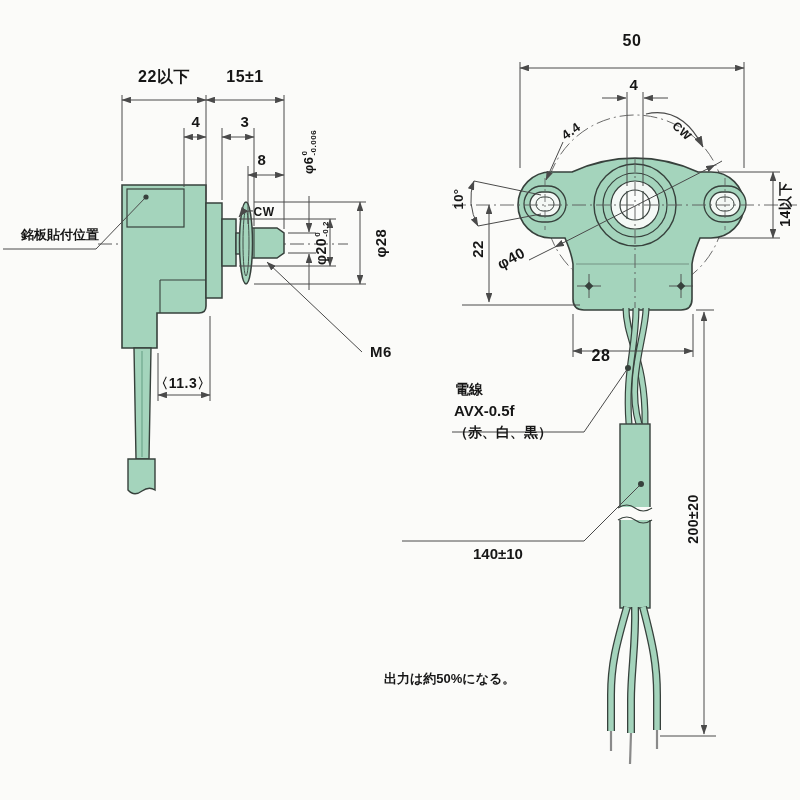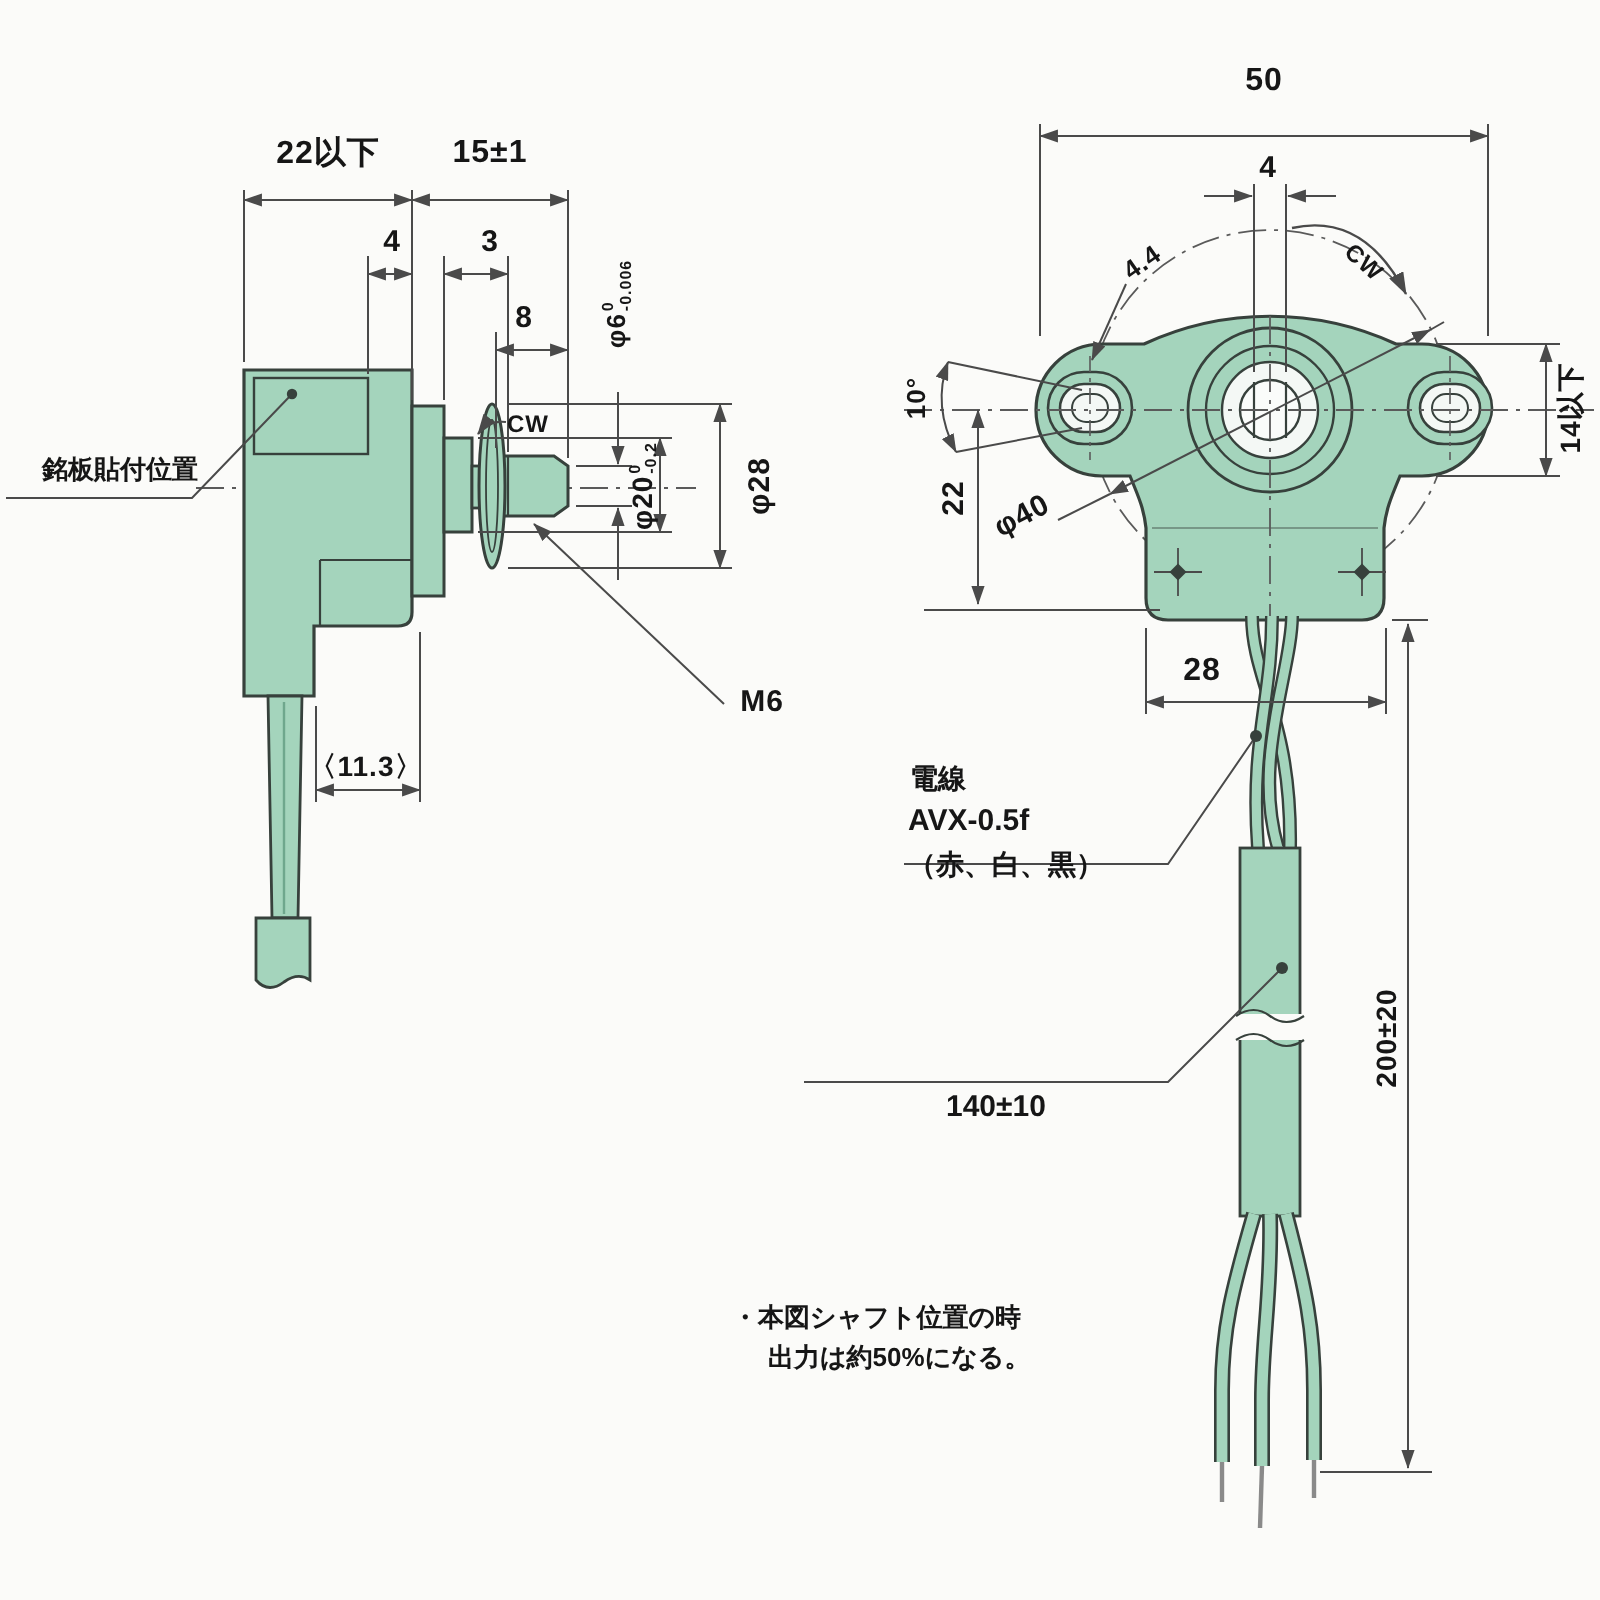--- a/index.html
+++ b/index.html
@@ -247,24 +247,23 @@
 <span class="lbl fz14" style="left:183px;top:384px;">〈11.3〉</span>
 
 <span class="lbl fz16" style="left:632px;top:41px;text-align:center;">50</span>
 <span class="lbl fz15" style="left:634px;top:84px;">4</span>
 <span class="lbl rotM35 fz13" style="left:571px;top:131px;">4.4</span>
 <span class="lbl rot42 fz12" style="left:682px;top:131px;">CW</span>
 <span class="lbl rot90 fz13" style="left:458px;top:199px;">10°</span>
 <span class="lbl rot90 fz15" style="left:477px;top:249px;">22</span>
 <span class="lbl rotM28 fz15" style="left:511px;top:258px;">φ40</span>
 <span class="lbl rot90 fz14" style="left:786px;top:204px;">14以下</span>
-<span class="lbl fz16" style="left:601px;top:336px;text-align:right;">28</span>
+<span class="lbl fz16" style="left:601px;top:356px;text-align:right;">28</span>
 <span class="lbl rot90 fz14" style="left:693px;top:519px;">200±20</span>
 
 <span class="lblL fz14" style="left:455px;top:381px;">電線</span>
 <span class="lblL fz15" style="left:454px;top:402px;">AVX-0.5f</span>
 <span class="lblL fz14" style="left:454px;top:424px;">（赤、白、黒）</span>
 <span class="lblL fz15" style="left:457px;top:545px;margin-left:16px;">140±10</span>
 
-<span class="lblL fz13" style="left:366px;top:650px;">・本図シャフト位置の時</span>
 <span class="lblL fz13" style="left:384px;top:670px;">出力は約50%になる。</span>
 
 </div>
 
 </body></html>

